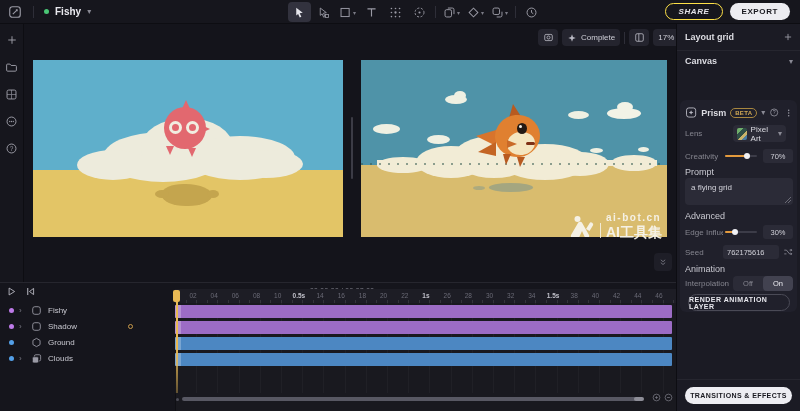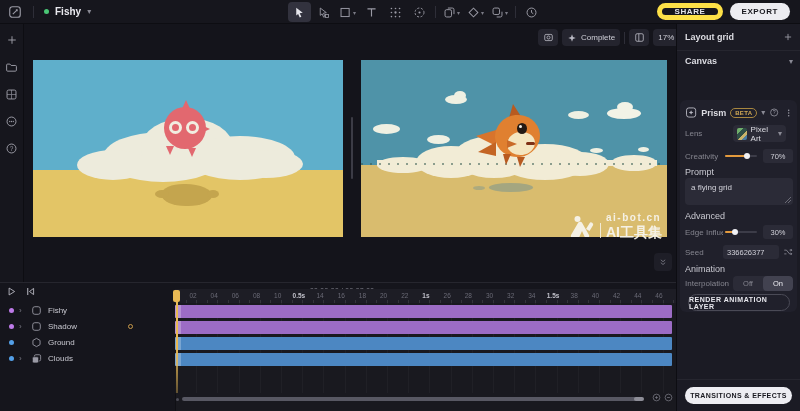--- a/index.html
+++ b/index.html
@@ -16,21 +16,21 @@
   .proj-dot { width:5px; height:5px; border-radius:50%; background:#4ac776; }
   .proj-name { font-size:10px; font-weight:bold; color:#e8e8ee; }
   .chev { color:#8a8a95; font-size:8px; }
   #tools { position:absolute; left:288px; top:2px; display:flex; align-items:center; gap:1px; }
   .tool { width:23px; height:20px; border-radius:4px; display:flex; align-items:center; justify-content:center; gap:1px; }
   .tool.active { background:#32323e; }
   .tool .caret { font-size:6px; color:#7a7a85; }
   .tdiv { width:1px; height:12px; background:#2e2e38; margin:0 3px; }
   .tb-right { margin-left:auto; display:flex; align-items:center; gap:7px; padding-right:10px; }
   .pill { height:17px; border-radius:9px; display:flex; align-items:center; justify-content:center; font-size:8px; font-weight:bold; letter-spacing:.6px; padding:0 12px; cursor:pointer; }
-  .pill.ghost { border:5px solid #fde047; color:#e4e4ea; background:transparent; }
+  .pill.ghost { border:1px solid #fde047; color:#e4e4ea; background:transparent;font-style:italic; }
   .pill.solid { background:#ececf1; color:#17171e; }
 
   
   #sidebar { position:absolute; left:0; top:24px; width:24px; height:258px; background:#16161d; border-right:1px solid #0d0d12; display:flex; flex-direction:column; align-items:center; padding-top:8px; gap:11px; z-index:20; }
   .sb-btn { width:16px; height:16px; display:flex; align-items:center; justify-content:center; }
 
   
   #canvas-area { position:absolute; left:24px; top:24px; width:652px; height:258px; background:#14141b;text-align:center; }
   #canvas-ctrls { position:absolute; top:5px; left:514px; display:flex; align-items:center; gap:4px; z-index:5; }
   .cbtn { height:17px; background:#24242e; border-radius:4px; display:flex; align-items:center; justify-content:center; gap:4px; padding:0 5px; font-size:8px; color:#cfcfd7; }
@@ -435,21 +435,21 @@
         <span class="rp-label" style="max-width:38px;overflow:hidden;white-space:nowrap">Edge Influe...</span>
         <span class="slider" style="margin-left:auto">
           <span class="sfill" style="width: 30%;"></span>
           <span class="knob" style="left: calc(30% - 3px);"></span>
         </span>
         <span class="valbox" style="width:30px;height:14px;margin-left:6px">30%</span>
       </div>
 
       <div class="rp-row" style="left:5px;right:4px;top:145px;height:14px">
         <span class="rp-label">Seed</span>
-        <span class="valbox" style="margin-left:auto;width:56px;height:14px;justify-content:flex-start;padding-left:4px">336626377</span>
+        <span class="valbox" style="margin-left:auto;width:56px;height:14px;justify-content:flex-start;padding-left:4px">762175616</span>
         <svg width="10" height="10" viewBox="0 0 16 16" style="margin-left:4px">
             <path d="M2 5 H5.5 L10.5 11 H14 M2 11 H5.5 M10.5 5 H14 M12.2 3.2 L14 5 L12.2 6.8 M12.2 9.2 L14 11 L12.2 12.8" fill="none" stroke="#9a9aa5" stroke-width="1.2"></path>
           </svg>
       </div>
 
       <div class="rp-row" style="left:5px;top:164px">
         <span class="rp-title" style="font-weight:normal;color:#c9c9d1">Animation</span>
       </div>
 
       <div class="rp-row" style="left:5px;right:4px;top:176px;height:15px">

